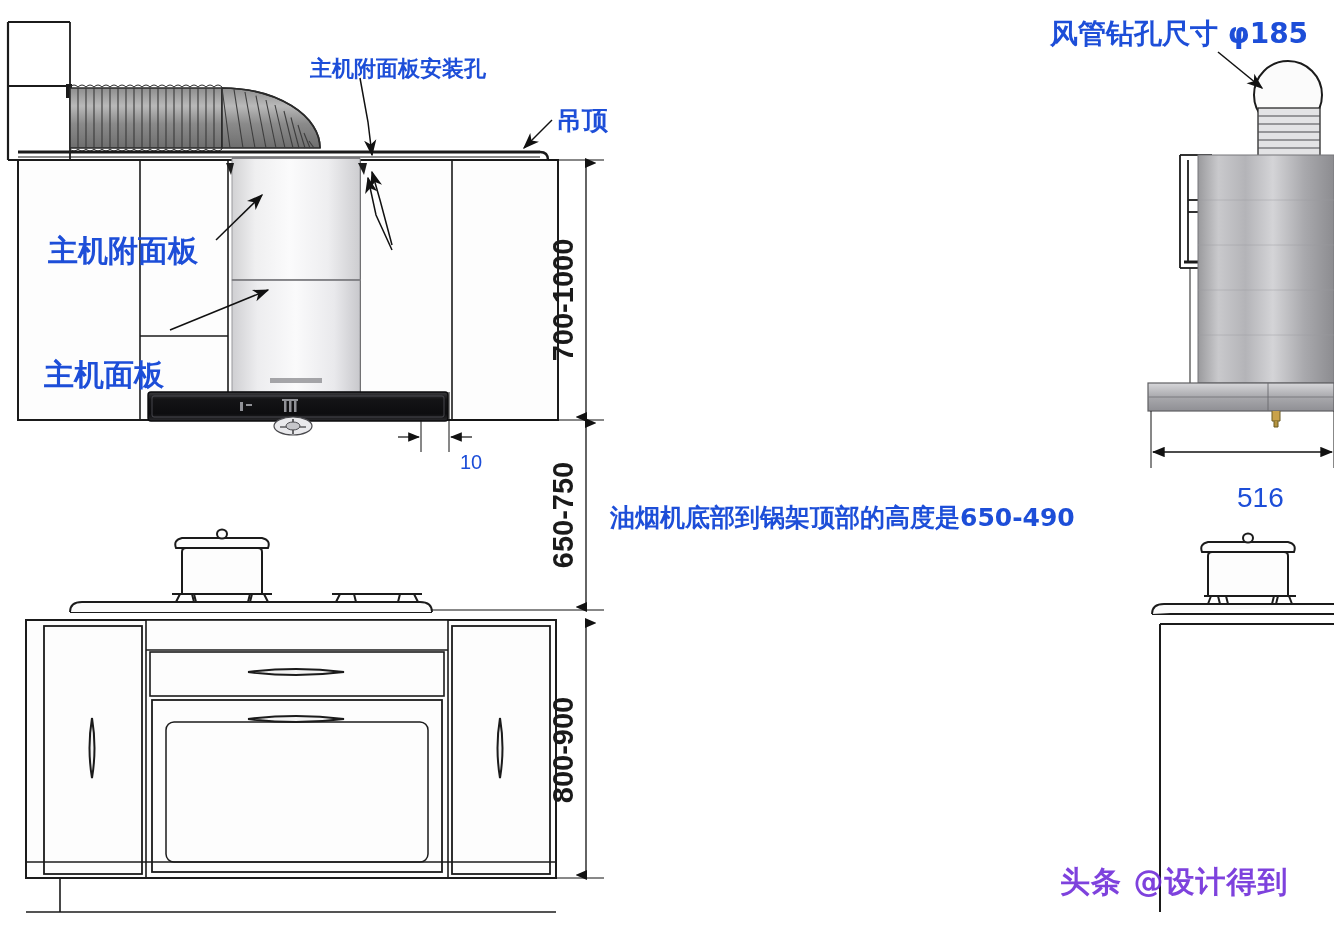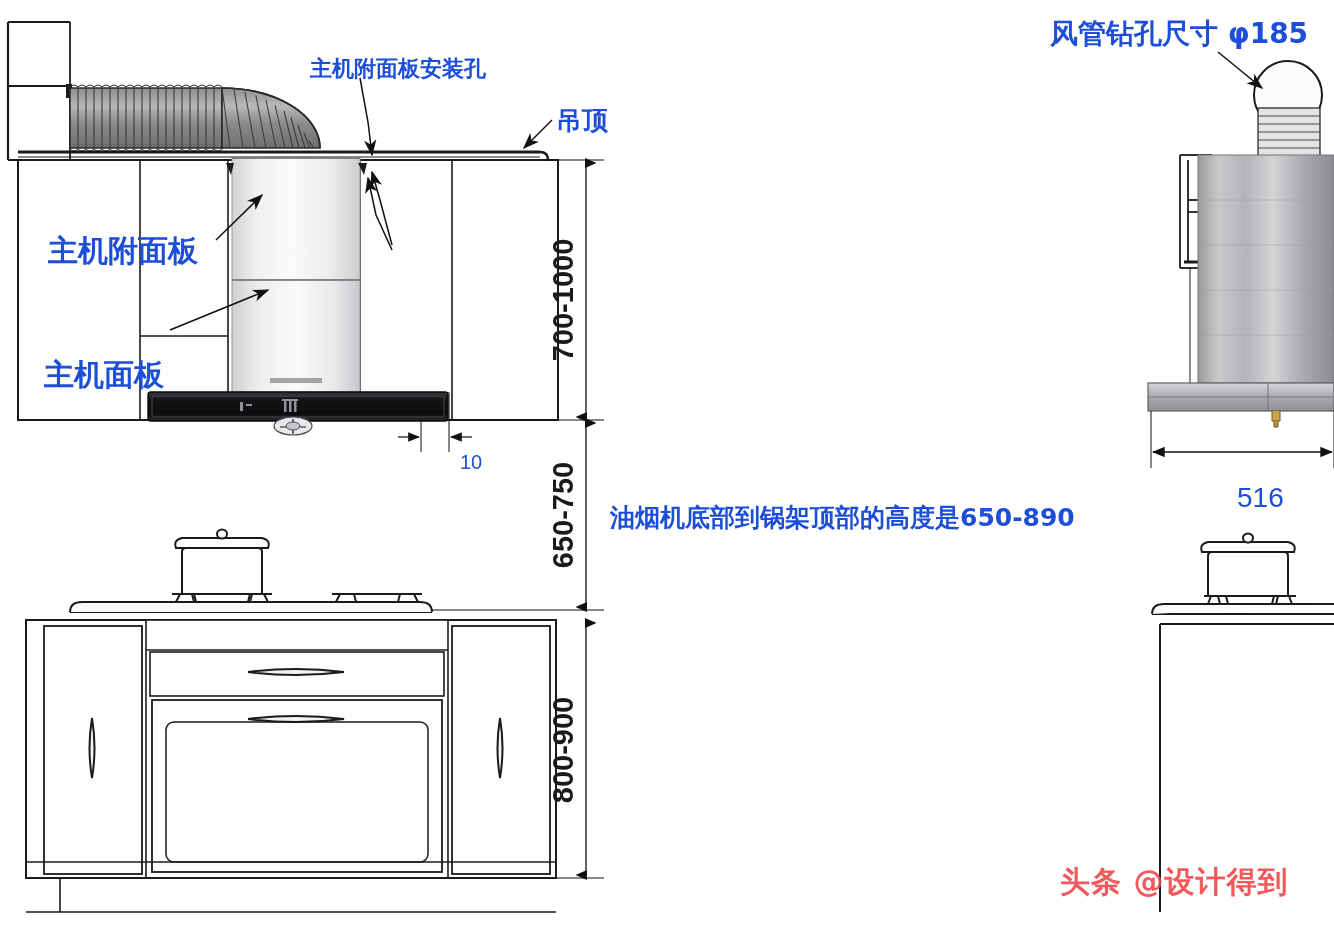--- a/index.html
+++ b/index.html
@@ -5,21 +5,21 @@
   html,body{margin:0;padding:0;background:#ffffff;}
   body{width:1334px;height:930px;position:relative;overflow:hidden;
        font-family:"Liberation Sans","DejaVu Sans",sans-serif;color:#1a1a1a;}
   .canvas{position:absolute;left:0;top:0;width:1334px;height:930px;}
   svg.layer{position:absolute;left:0;top:0;width:1334px;height:930px;}
   .lbl{position:absolute;white-space:nowrap;color:#1d4ed8;line-height:1;}
   .lbl-cn{font-family:"DejaVu Sans","Liberation Sans",sans-serif;font-weight:600;}
   .dim-v{position:absolute;white-space:nowrap;font-weight:700;
          transform-origin:0 0;font-family:"Liberation Sans",sans-serif;}
   .wm{position:absolute;font-family:"DejaVu Sans",sans-serif;font-weight:700;
-      color:#ef4444;opacity:.88;letter-spacing:1px;}
+      color:#6d28d9;opacity:.88;letter-spacing:1px;}
 </style>
 </head>
 <body>
 
 <div class="canvas">
 
   <svg class="layer" viewBox="0 0 1334 930">
     <defs>
       <linearGradient id="gChim" x1="0" y1="0" x2="1" y2="0">
         <stop offset="0" stop-color="#d2d2d4"></stop>
@@ -323,21 +323,21 @@
 
   <div class="lbl lbl-cn" style="left:310px;top:58px;font-size:22px;">主机附面板安装孔</div>
 
   <div class="lbl lbl-cn" style="left:556px;top:107px;font-size:26px;">吊顶</div>
 
   <div class="lbl lbl-cn" style="left:48px;top:236px;font-size:30px;">主机附面板</div>
 
   <div class="lbl lbl-cn" style="left:44px;top:340px;font-size:30px;margin-top:20px;">主机面板</div>
 
 
-  <div class="lbl lbl-cn" style="left:610px;top:505px;font-size:25px;">油烟机底部到锅架顶部的高度是650-890</div>
+  <div class="lbl lbl-cn" style="left:610px;top:505px;font-size:25px;">油烟机底部到锅架顶部的高度是650-490</div>
 
   <div class="lbl lbl-cn" style="left:1050px;top:20px;font-size:28px;">风管钻孔尺寸 φ185</div>
 
   <div class="dim-v" style="left:580px;top:300px;font-size:29px;transform:rotate(-90deg) translate(-50%,-100%);">700-1000</div>
 
   <div class="dim-v" style="left:580px;top:515px;font-size:29px;transform:rotate(-90deg) translate(-50%,-100%);">650-750</div>
 
   <div class="dim-v" style="left:580px;top:750px;font-size:29px;transform:rotate(-90deg) translate(-50%,-100%);">800-900</div>
 
   <div class="lbl" style="left:428px;top:452px;font-size:20px;font-weight:500;margin-left:32px;">10</div>

